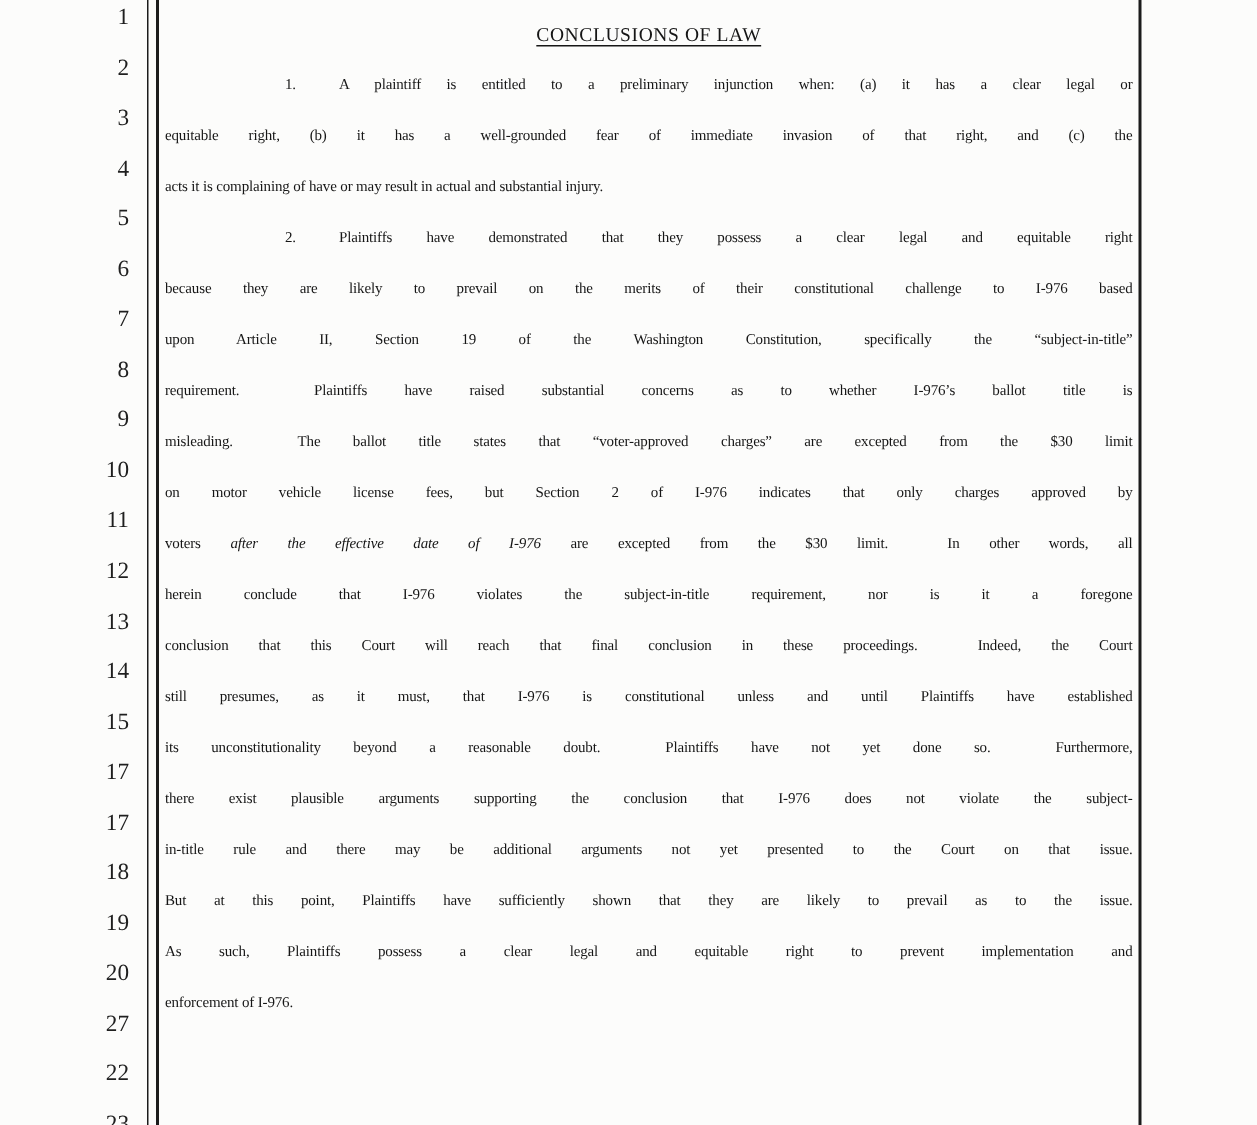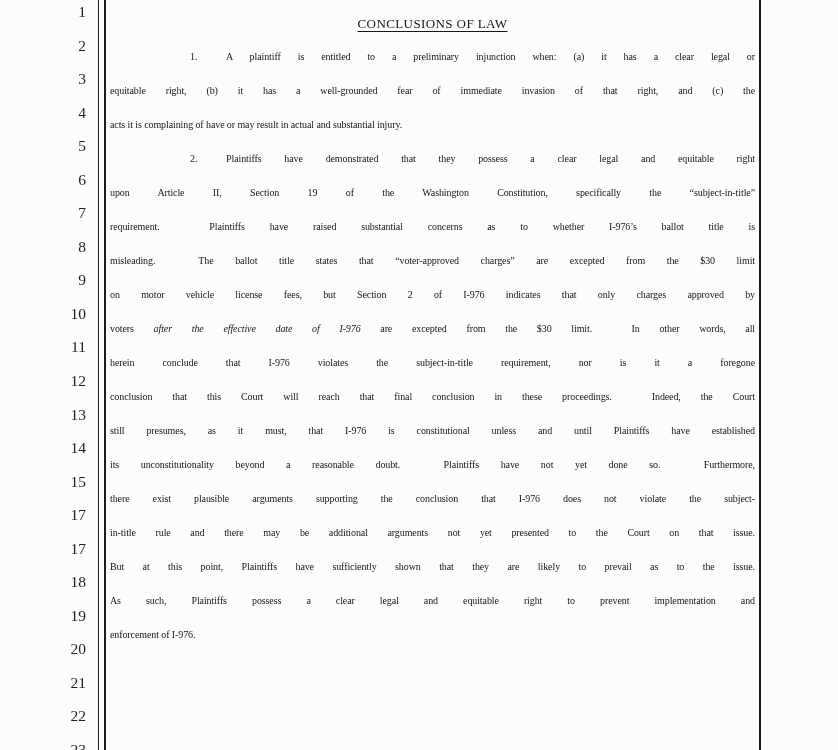--- a/index.html
+++ b/index.html
@@ -95,37 +95,38 @@
       <div class="linenum">11</div>
       <div class="linenum">12</div>
       <div class="linenum">13</div>
       <div class="linenum">14</div>
       <div class="linenum">15</div>
       <div class="linenum">17</div>
       <div class="linenum">17</div>
       <div class="linenum">18</div>
       <div class="linenum">19</div>
       <div class="linenum">20</div>
-      <div class="linenum">21</div>
+      <div class="linenum">27</div>
       <div class="linenum">22</div>
       <div class="linenum">23</div>
     </div>
 
   <div class="rule-left"></div>
   <div class="rule-right"></div>
 
   <div class="doc">
     <div class="title-line">
       <span class="title-text">CONCLUSIONS OF LAW</span>
     </div>
     <div>
         <div class="line"><span class="indent"></span><span class="pnum">1.</span><span class="seg">A plaintiff is entitled to a preliminary injunction when: (a) it has a clear legal or</span></div>
         <div class="line"><span class="seg">equitable right, (b) it has a well-grounded fear of immediate invasion of that right, and (c) the</span></div>
         <div class="line last"><span class="seg">acts it is complaining of have or may result in actual and substantial injury.</span></div>
         <div class="line"><span class="indent"></span><span class="pnum">2.</span><span class="seg">Plaintiffs have demonstrated that they possess a clear legal and equitable right</span></div>
+        <div class="line"><span class="seg">because they are likely to prevail on the merits of their constitutional challenge to I-976 based</span></div>
         <div class="line"><span class="seg">upon Article II, Section 19 of the Washington Constitution, specifically the “subject-in-title”</span></div>
         <div class="line"><span class="seg">requirement.&nbsp; Plaintiffs have raised substantial concerns as to whether I-976’s ballot title is</span></div>
         <div class="line"><span class="seg">misleading.&nbsp; The ballot title states that “voter-approved charges” are excepted from the $30 limit</span></div>
         <div class="line"><span class="seg">on motor vehicle license fees, but Section 2 of I-976 indicates that only charges approved by</span></div>
         <div class="line"><span class="seg">voters </span><em class="seg">after the effective date of I-976</em><span class="seg"> are excepted from the $30 limit.&nbsp; In other words, all</span></div>
         <div class="line"><span class="seg">herein conclude that I-976 violates the subject-in-title requirement, nor is it a foregone</span></div>
         <div class="line"><span class="seg">conclusion that this Court will reach that final conclusion in these proceedings.&nbsp; Indeed, the Court</span></div>
         <div class="line"><span class="seg">still presumes, as it must, that I-976 is constitutional unless and until Plaintiffs have established</span></div>
         <div class="line"><span class="seg">its unconstitutionality beyond a reasonable doubt.&nbsp; Plaintiffs have not yet done so.&nbsp; Furthermore,</span></div>
         <div class="line"><span class="seg">there exist plausible arguments supporting the conclusion that I-976 does not violate the subject-</span></div>

